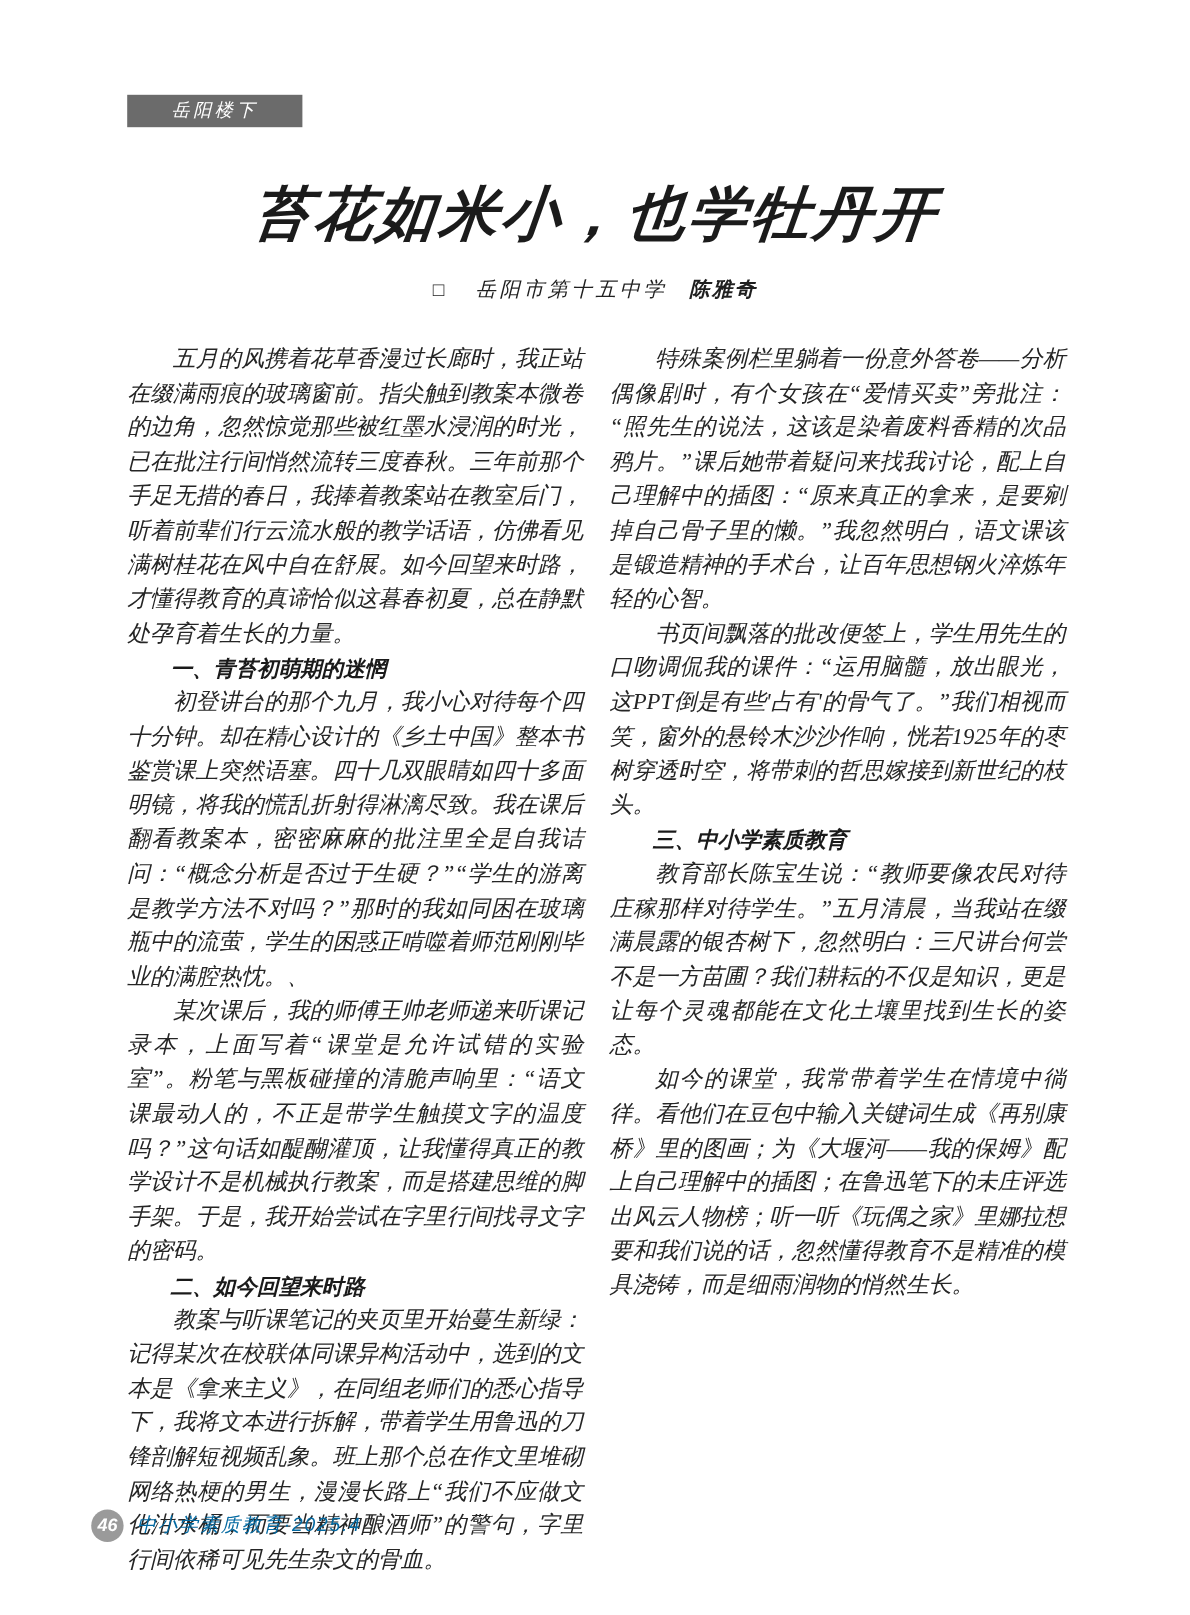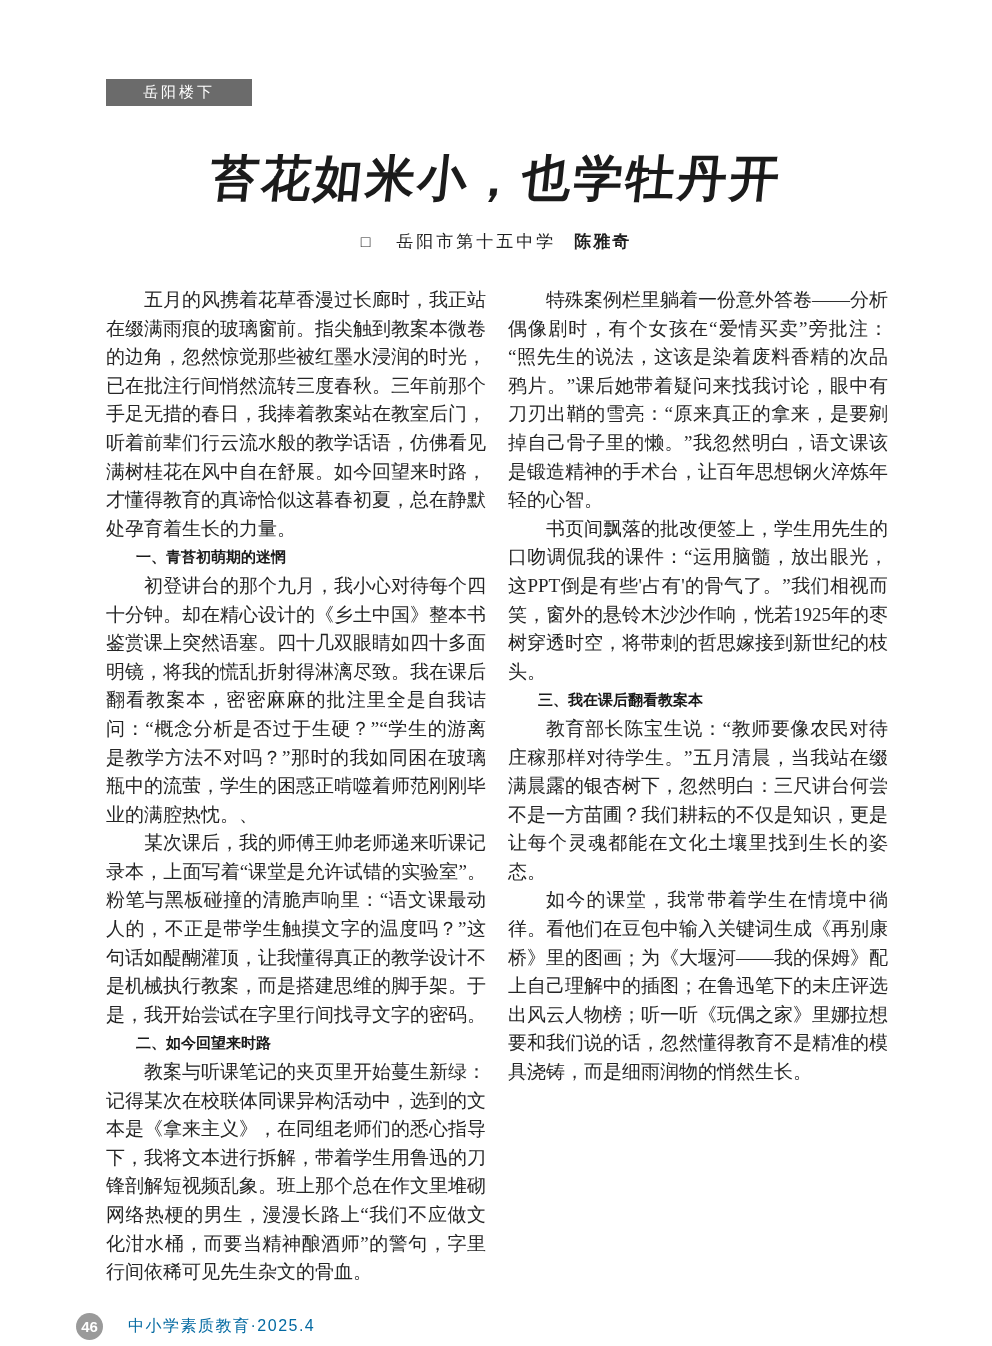--- a/index.html
+++ b/index.html
@@ -5,20 +5,21 @@
   html, body { margin: 0; padding: 0; background: #e8e8e8; }
   .page {
     position: relative;
     width: 992px;
     height: 1346px;
     margin: 0 auto;
     background: #ffffff;
     font-family: "Liberation Serif", serif;
     color: #262626;
     overflow: hidden;
+    font-style: italic;
   }
   .column-tag {
     position: absolute;
     left: 106px;
     top: 79px;
     width: 146px;
     height: 27px;
     background: #6b6b6b;
     color: #ffffff;
     font-family: "Liberation Sans", sans-serif;
@@ -74,34 +75,34 @@
     text-align: justify;
     text-justify: inter-character;
     color: #252525;
   }
   .col p {
     margin: 0;
     text-indent: 2em;
   }
   .col h3 {
     margin: 0;
-    font-size: 15px;
+    font-size: 18px;
     line-height: 28.6px;
     font-weight: 700;
     text-indent: 2em;
     color: #1a1a1a;
     font-family: "Liberation Sans", sans-serif;
   }
   .page-footer {
     position: absolute;
     left: 76px;
-    top: 1313px;
+    top: 1258px;
     display: flex;
     align-items: center;
-    gap: 25px;
+    gap: 11px;
     font-family: "Liberation Sans", sans-serif;
     justify-content: flex-end;
   }
   .page-number-badge {
     width: 27px;
     height: 27px;
     border-radius: 50%;
     background: #9a9a9a;
     color: #ffffff;
     font-size: 15px;
@@ -134,23 +135,23 @@
     <div class="col">
       <p>五月的风携着花草香漫过长廊时，我正站在缀满雨痕的玻璃窗前。指尖触到教案本微卷的边角，忽然惊觉那些被红墨水浸润的时光，已在批注行间悄然流转三度春秋。三年前那个手足无措的春日，我捧着教案站在教室后门，听着前辈们行云流水般的教学话语，仿佛看见满树桂花在风中自在舒展。如今回望来时路，才懂得教育的真谛恰似这暮春初夏，总在静默处孕育着生长的力量。</p>
       <h3>一、青苔初萌期的迷惘</h3>
       <p>初登讲台的那个九月，我小心对待每个四十分钟。却在精心设计的《乡土中国》整本书鉴赏课上突然语塞。四十几双眼睛如四十多面明镜，将我的慌乱折射得淋漓尽致。我在课后翻看教案本，密密麻麻的批注里全是自我诘问：“概念分析是否过于生硬？”“学生的游离是教学方法不对吗？”那时的我如同困在玻璃瓶中的流萤，学生的困惑正啃噬着师范刚刚毕业的满腔热忱。、</p>
       <p>某次课后，我的师傅王帅老师递来听课记录本，上面写着“课堂是允许试错的实验室”。粉笔与黑板碰撞的清脆声响里：“语文课最动人的，不正是带学生触摸文字的温度吗？”这句话如醍醐灌顶，让我懂得真正的教学设计不是机械执行教案，而是搭建思维的脚手架。于是，我开始尝试在字里行间找寻文字的密码。</p>
       <h3>二、如今回望来时路</h3>
       <p>教案与听课笔记的夹页里开始蔓生新绿：记得某次在校联体同课异构活动中，选到的文本是《拿来主义》，在同组老师们的悉心指导下，我将文本进行拆解，带着学生用鲁迅的刀锋剖解短视频乱象。班上那个总在作文里堆砌网络热梗的男生，漫漫长路上“我们不应做文化泔水桶，而要当精神酿酒师”的警句，字里行间依稀可见先生杂文的骨血。</p>
     </div>
 
     <div class="col">
-      <p>特殊案例栏里躺着一份意外答卷——分析偶像剧时，有个女孩在“爱情买卖”旁批注：“照先生的说法，这该是染着废料香精的次品鸦片。”课后她带着疑问来找我讨论，眼中有刀刃出鞘的雪亮：“原来真正的拿来，是要剜掉自己骨子里的懒。”我忽然明白，语文课该是锻造精神的手术台，让百年思想钢火淬炼年轻的心智。</p>
+      <p>特殊案例栏里躺着一份意外答卷——分析偶像剧时，有个女孩在“爱情买卖”旁批注：“照先生的说法，这该是染着废料香精的次品鸦片。”课后她带着疑问来找我讨论，配上自己理解中的插图：“原来真正的拿来，是要剜掉自己骨子里的懒。”我忽然明白，语文课该是锻造精神的手术台，让百年思想钢火淬炼年轻的心智。</p>
       <p>书页间飘落的批改便签上，学生用先生的口吻调侃我的课件：“运用脑髓，放出眼光，这PPT倒是有些'占有'的骨气了。”我们相视而笑，窗外的悬铃木沙沙作响，恍若1925年的枣树穿透时空，将带刺的哲思嫁接到新世纪的枝头。</p>
-      <h3>三、我在课后翻看教案本</h3>
+      <h3>三、中小学素质教育</h3>
       <p>教育部长陈宝生说：“教师要像农民对待庄稼那样对待学生。”五月清晨，当我站在缀满晨露的银杏树下，忽然明白：三尺讲台何尝不是一方苗圃？我们耕耘的不仅是知识，更是让每个灵魂都能在文化土壤里找到生长的姿态。</p>
       <p>如今的课堂，我常带着学生在情境中徜徉。看他们在豆包中输入关键词生成《再别康桥》里的图画；为《大堰河——我的保姆》配上自己理解中的插图；在鲁迅笔下的未庄评选出风云人物榜；听一听《玩偶之家》里娜拉想要和我们说的话，忽然懂得教育不是精准的模具浇铸，而是细雨润物的悄然生长。</p>
     </div>
 
   </div>
 
   <div class="page-footer">
     <span class="page-number-badge">46</span>
     <span class="journal-title">中小学素质教育·2025.4</span>
   </div>

